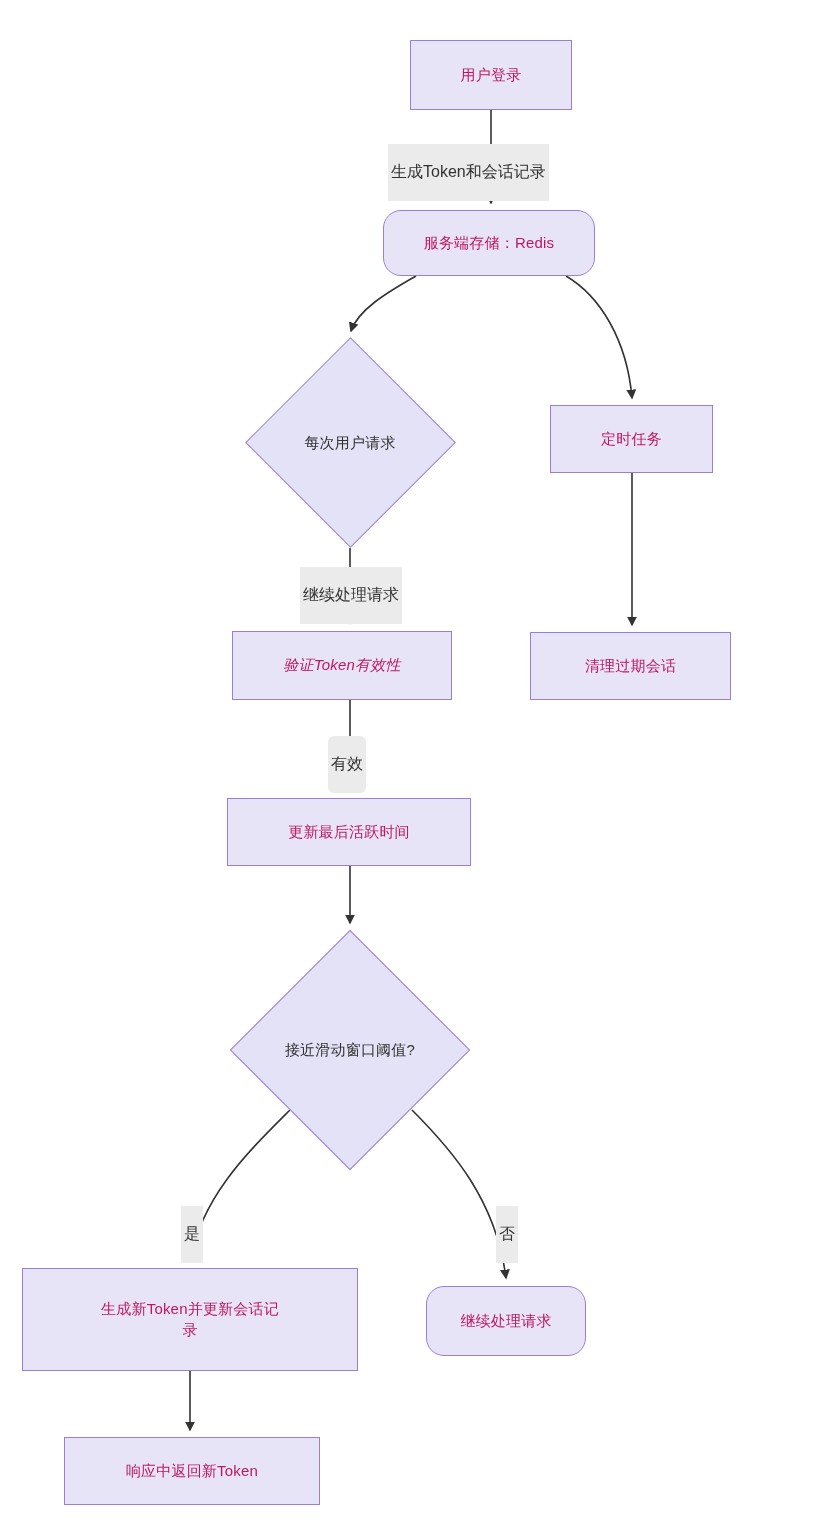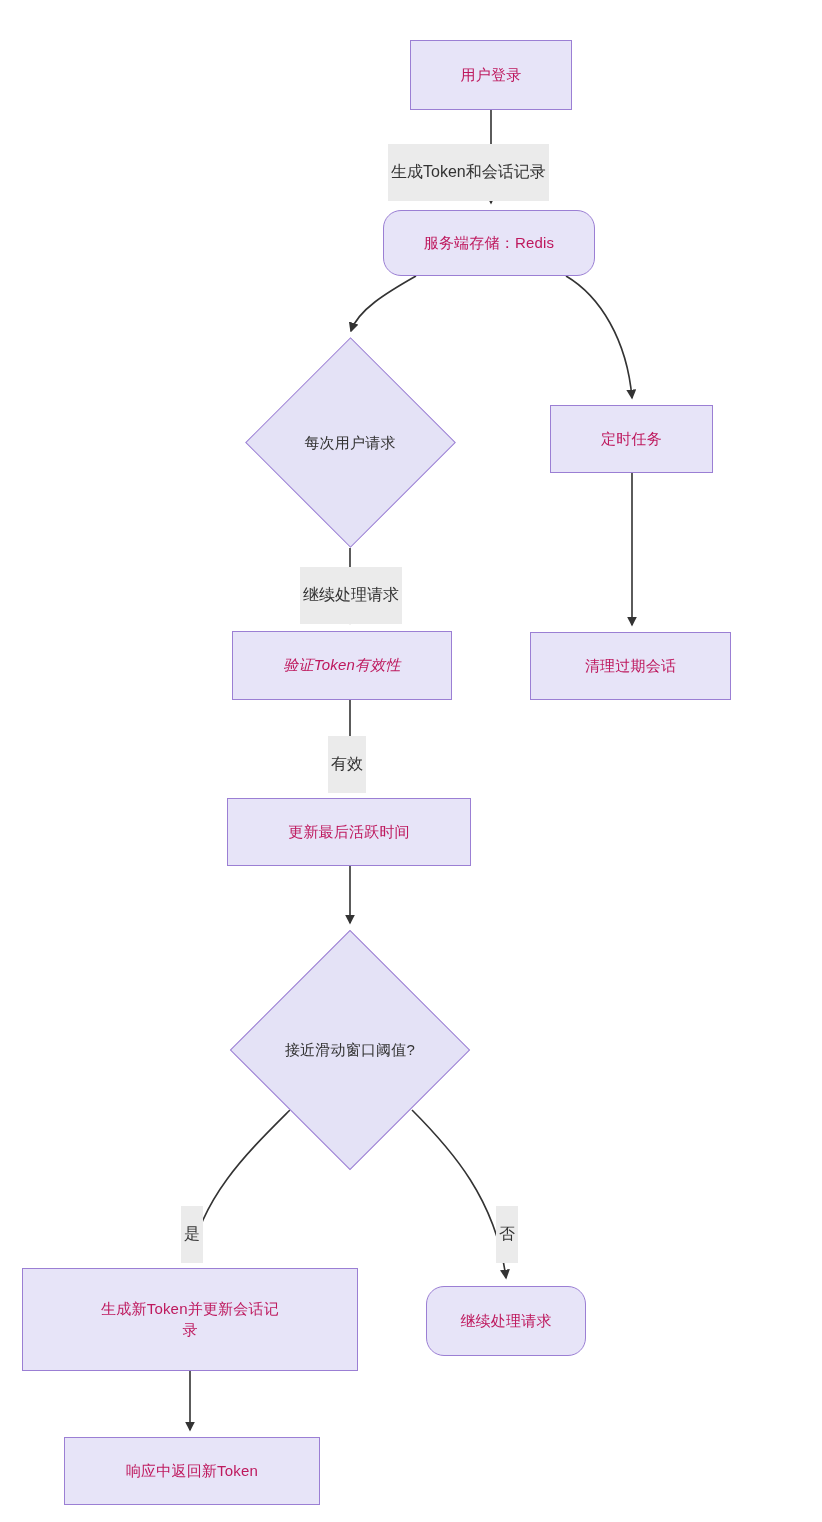--- a/index.html
+++ b/index.html
@@ -136,21 +136,21 @@
   </div>
 
   <div class="node" style="left:232px; top:631px; width:220px; height:69px;font-style:italic;">
     <span class="node-label">验证Token有效性</span>
   </div>
 
   <div class="node" style="left:530px; top:632px; width:201px; height:68px;">
     <span class="node-label">清理过期会话</span>
   </div>
 
-  <div class="edge-label" style="left:328px; top:736px;">
+  <div class="edge-label" style="left:328px; top:736px;border-radius:6px;">
     <span>有效</span>
   </div>
 
   <div class="node" style="left:227px; top:798px; width:244px; height:68px;">
     <span class="node-label">更新最后活跃时间</span>
   </div>
 
   <div class="diamond" style="left:265px; top:965px; width:170px; height:170px;"></div>
   <div class="diamond-text" style="left:240px; top:1025px; width:220px; height:50px;">
     <span>接近滑动窗口阈值?</span>

